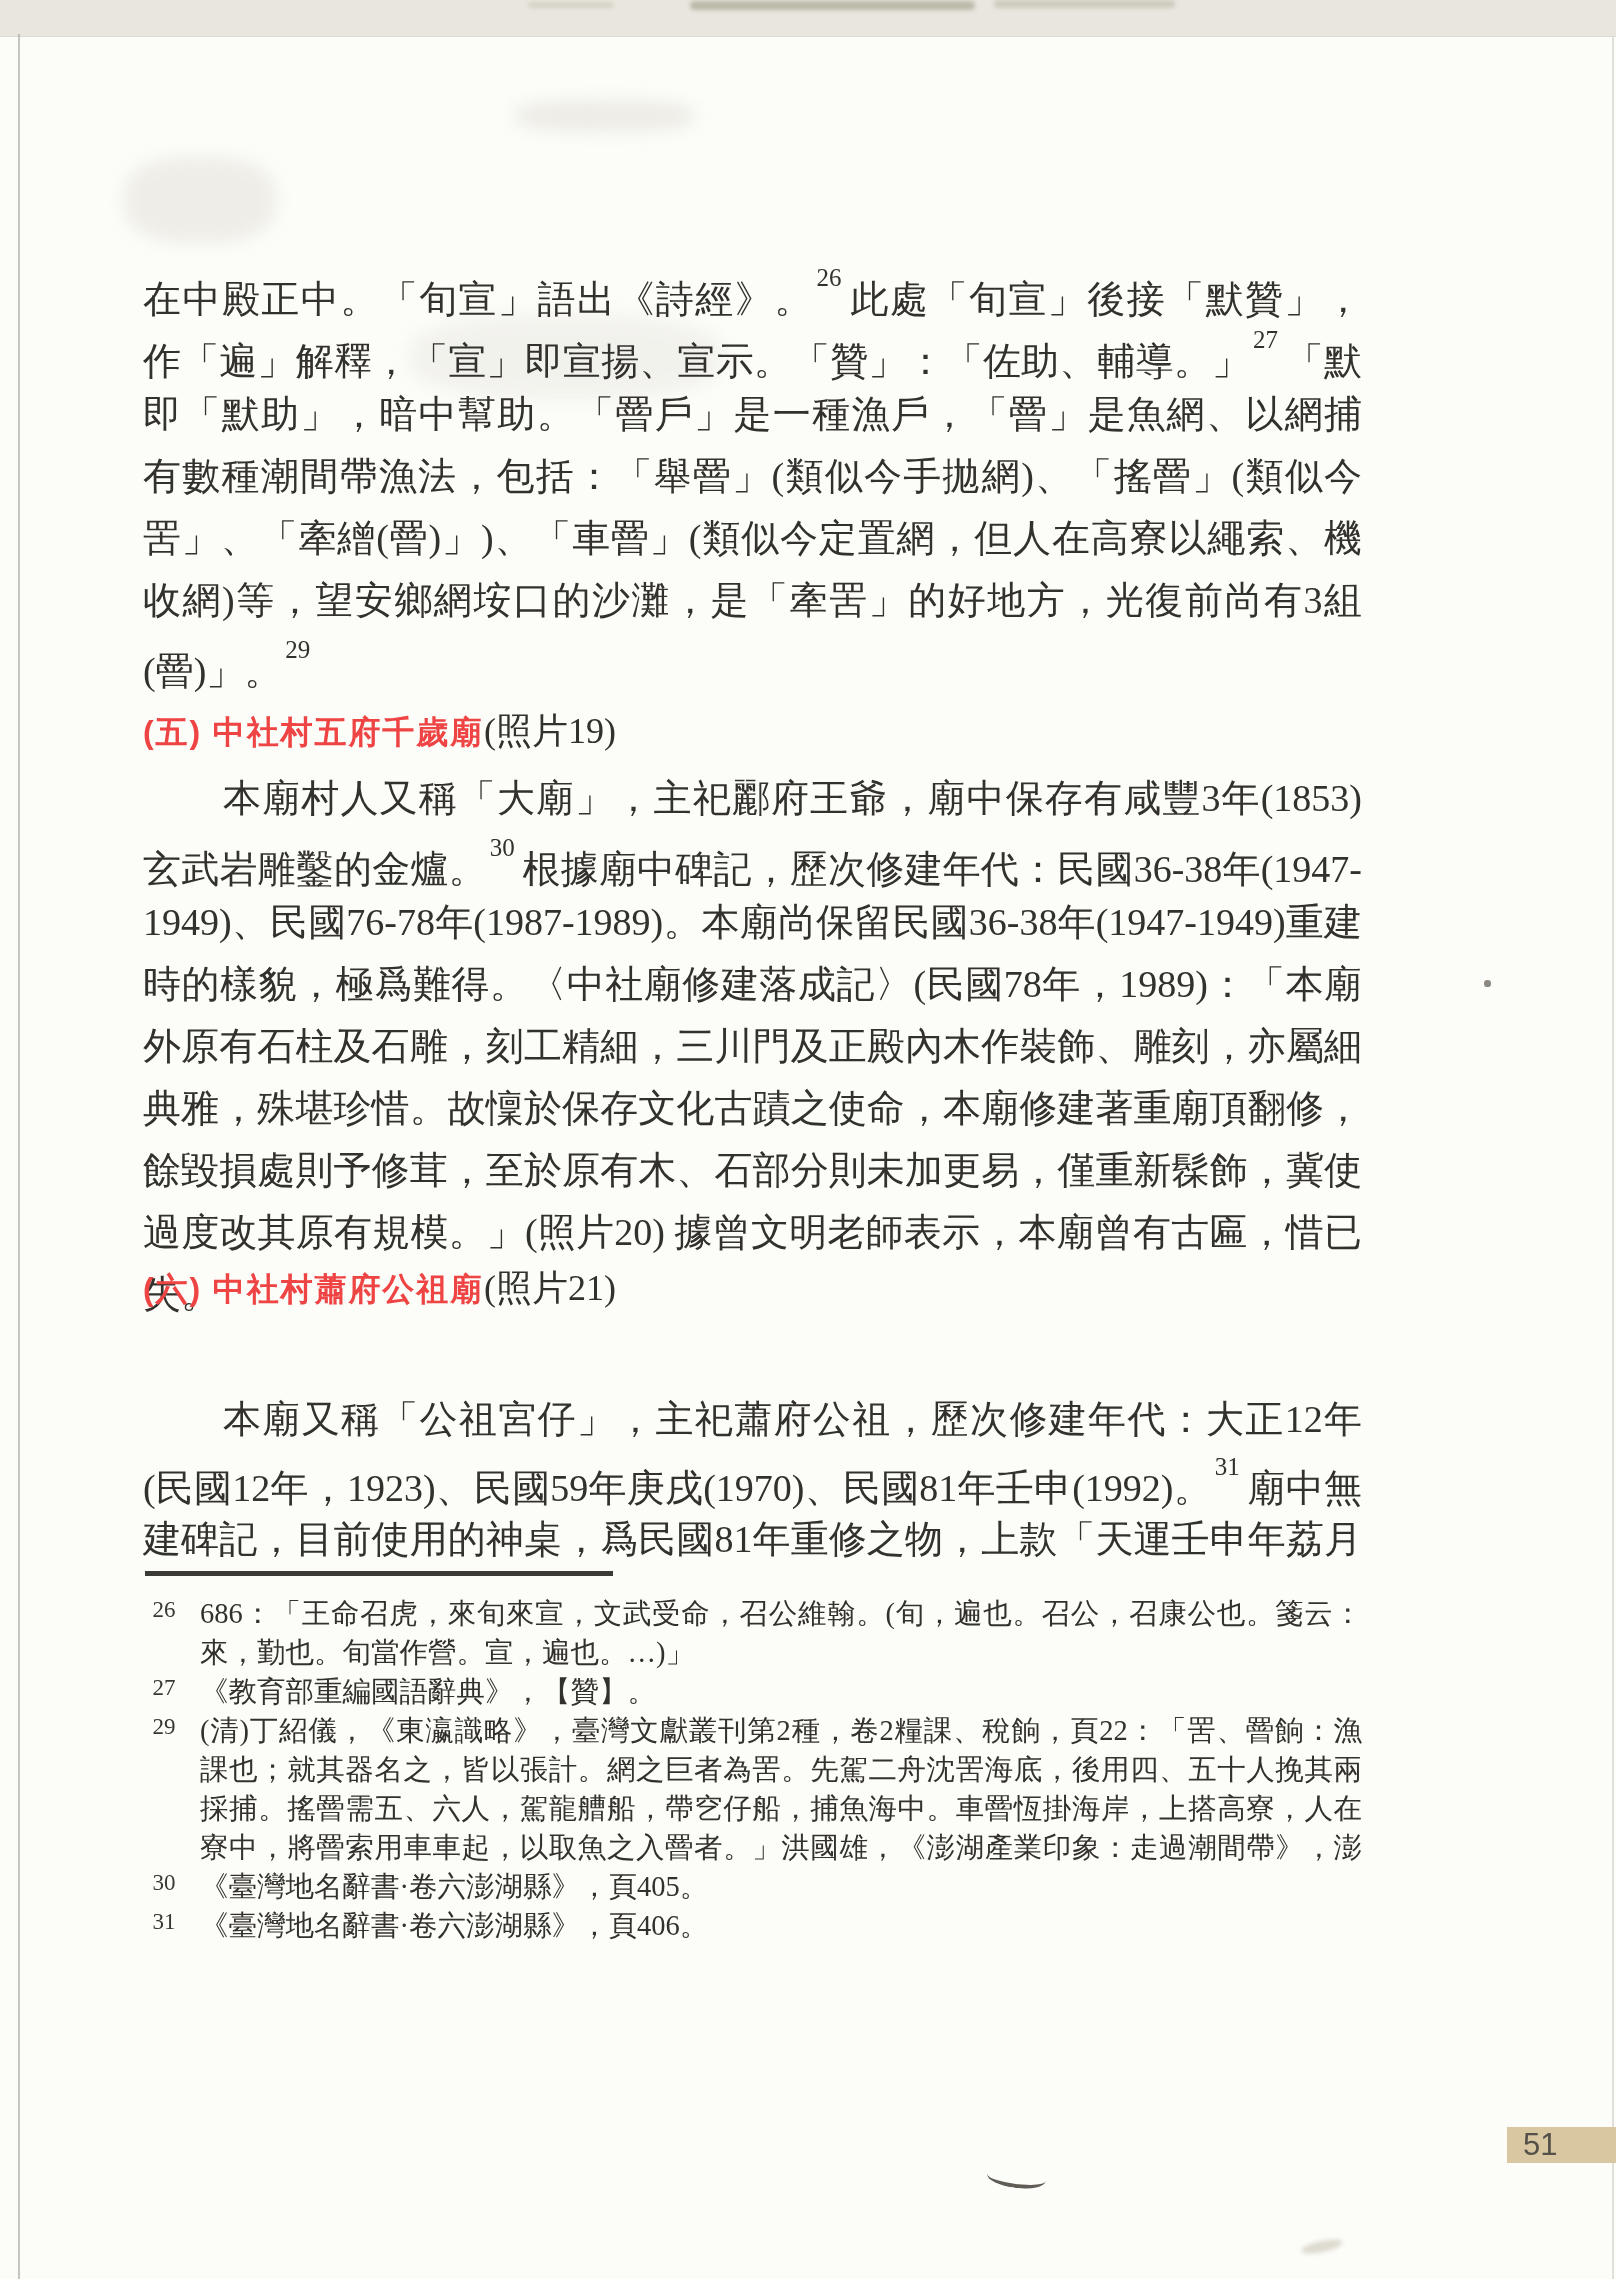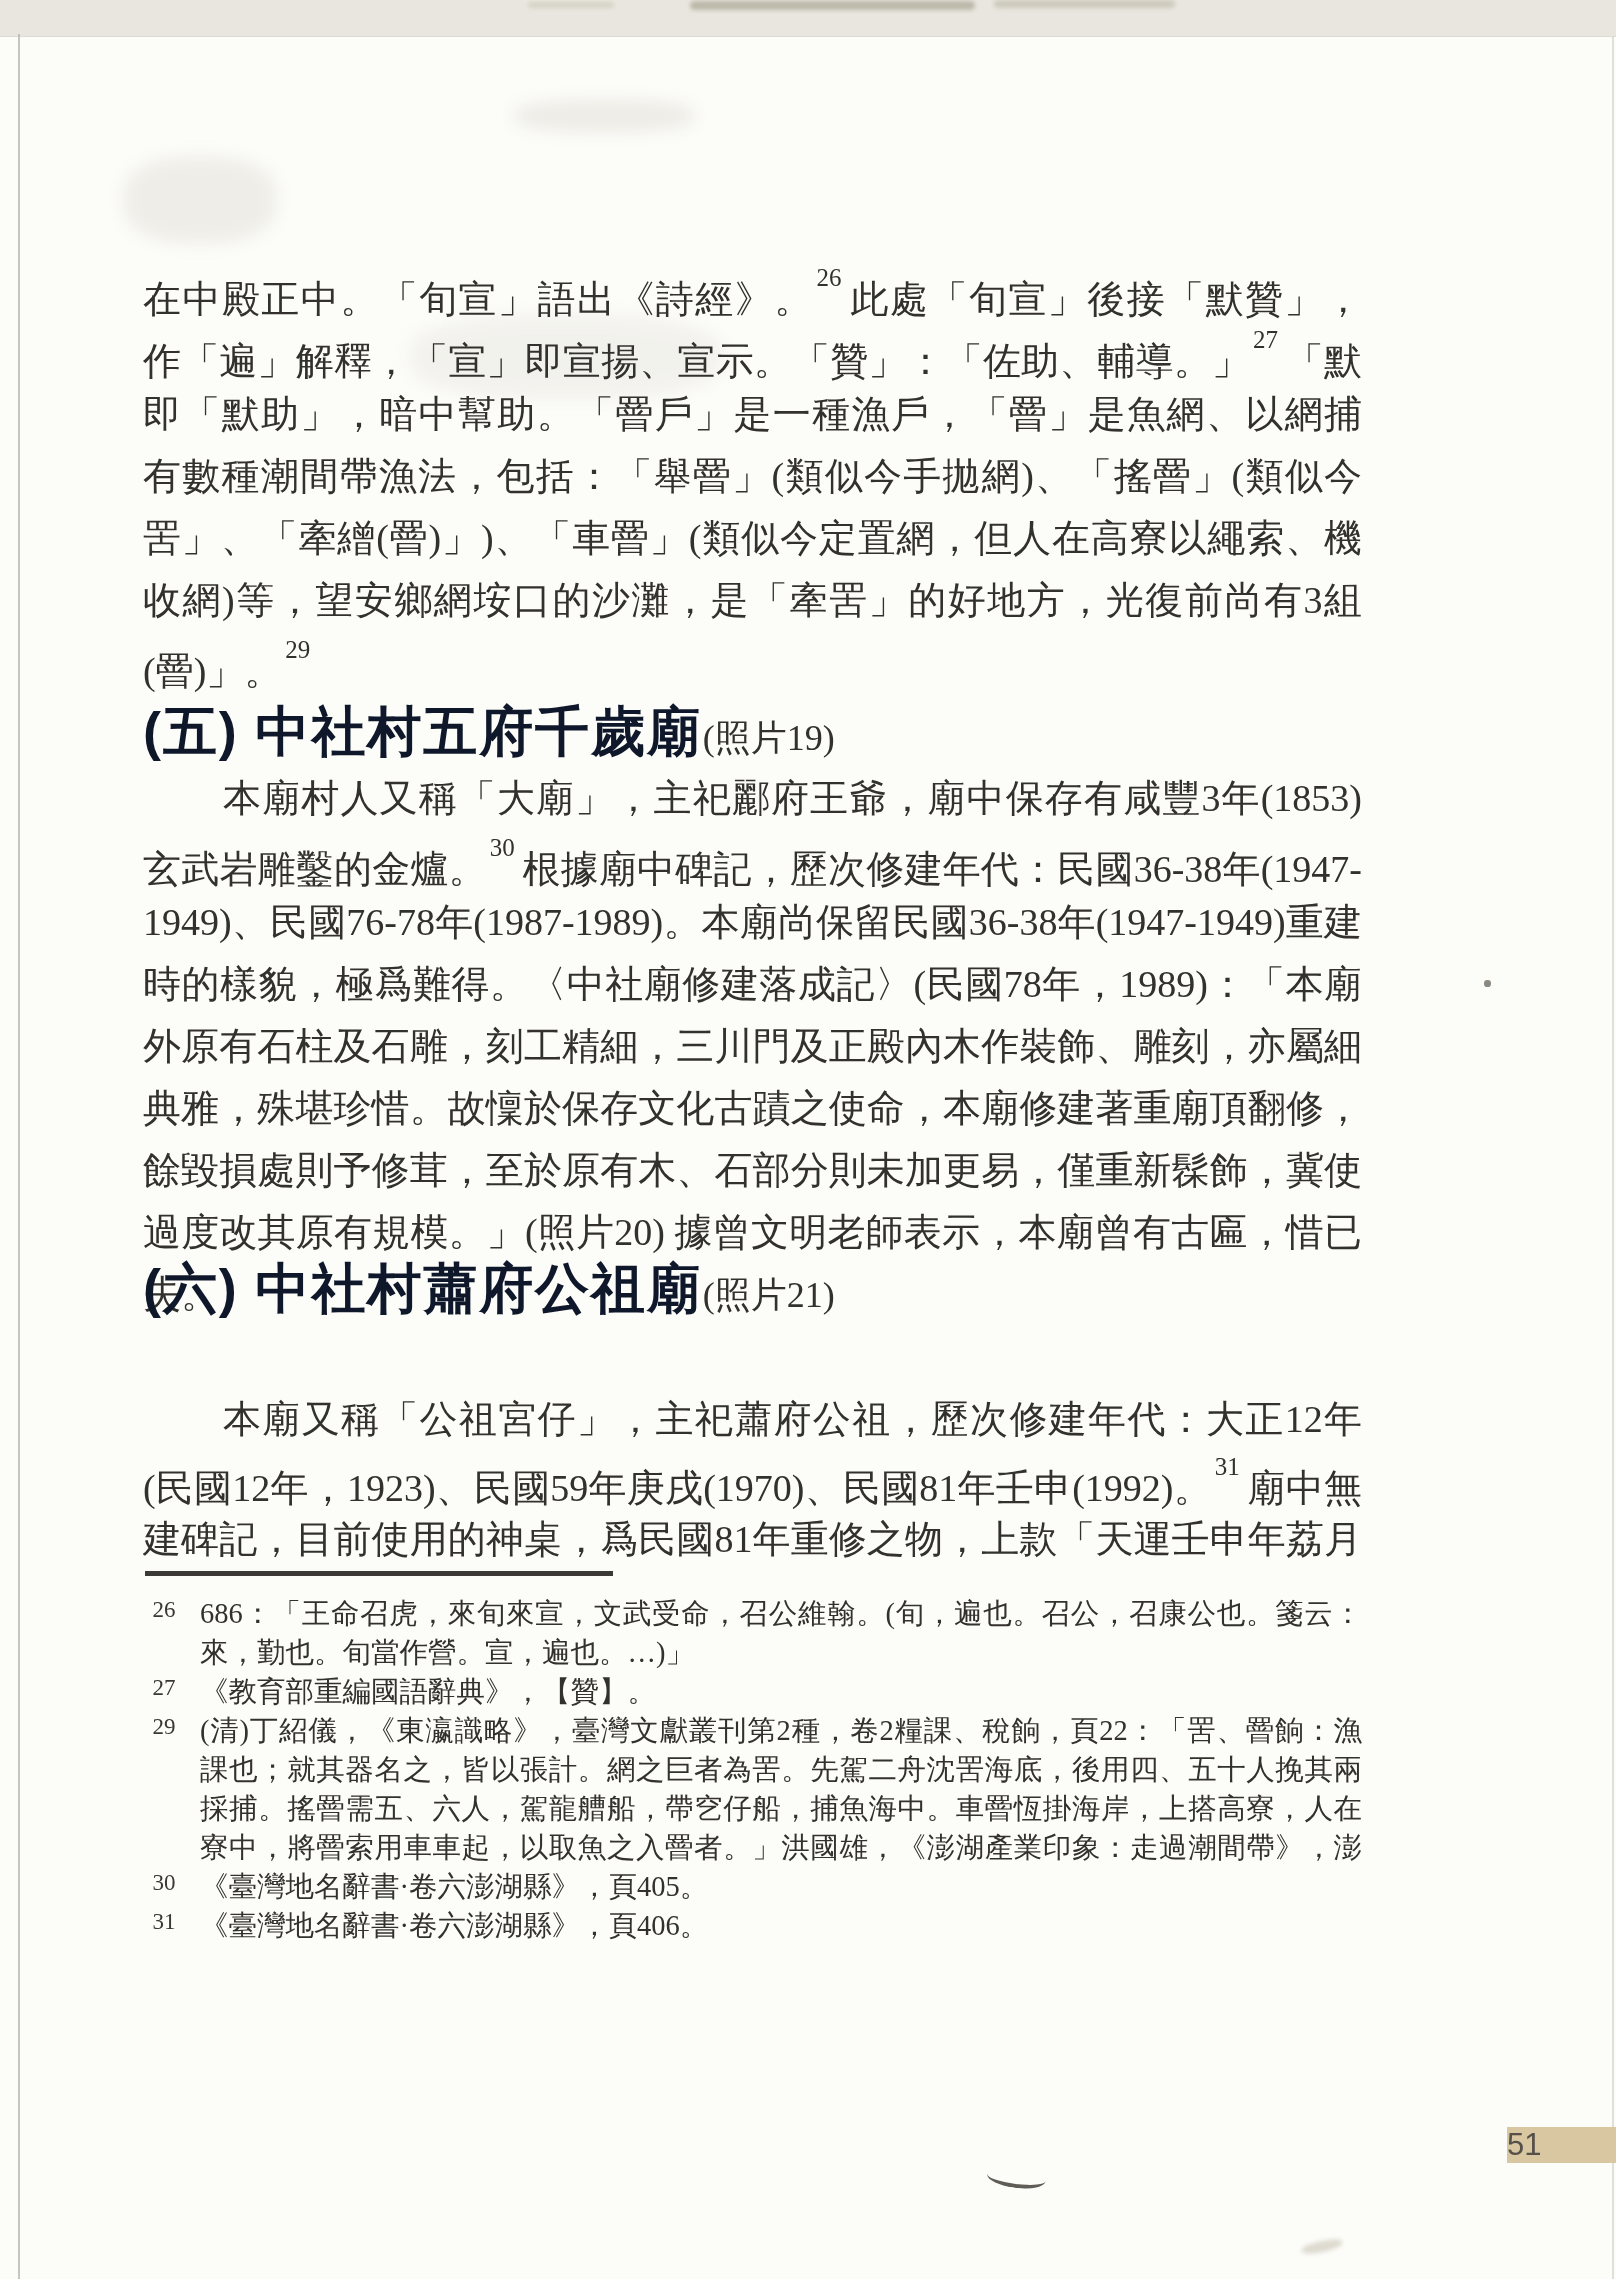--- a/index.html
+++ b/index.html
@@ -16,30 +16,30 @@
            border-bottom:4.8px solid #45413a;border-radius:50%;transform:rotate(7deg);opacity:.85;}
   .faintmark{position:absolute;left:1301px;top:2241px;width:42px;height:11.4px;background:#c9c4b4;
              border-radius:50%;filter:blur(1.9px);transform:rotate(-12deg);opacity:.6;}
   
   .para{position:absolute;left:143px;width:1219px;}
   .bline{height:62px;line-height:62px;font-size:38px;overflow:hidden;white-space:normal;}
   .just{text-align:justify;text-align-last:justify;}
   .indent{padding-left:80px;}
   .bsup{font-size:25px;position:relative;top:-12.4px;margin:0 7.6px 0 2.9px;letter-spacing:0;}
   .heading{position:absolute;left:143px;width:1219px;height:59px;line-height:59px;white-space:nowrap;}
-  .htitle{font-family:"Liberation Sans","DejaVu Sans",sans-serif;font-weight:700;font-size:54px;color:#0f172a;letter-spacing:1.9px;}
+  .htitle{font-family:"Liberation Sans","DejaVu Sans",sans-serif;font-weight:700;font-size:32px;color:#ef4444;letter-spacing:1.9px;}
   .hphoto{font-size:36px;margin-left:0;color:#33312d;}
   .separator{position:absolute;left:145px;top:1571px;width:468px;height:4.8px;background:#3c3a36;}
   .fns{position:absolute;left:143px;top:1594px;width:1219px;}
   .fn{position:relative;padding-left:57px;}
   .fnnum{position:absolute;left:9.5px;top:0px;font-size:23px;line-height:32px;color:#3a3833;}
   .fline{height:39px;line-height:39px;font-size:28.5px;overflow:hidden;}
   .pagebadge{position:absolute;left:1507px;top:2127px;width:110px;height:36px;background:#d8c7a0;
              font-family:"Liberation Sans","DejaVu Sans",sans-serif;font-size:31px;line-height:36px;
-             color:#55504a;padding-left:0;box-sizing:border-box;}
+             color:#55504a;padding-left:16px;box-sizing:border-box;}
 </style>
 </head>
 <body>
 
 <div class="page">
 
   <div class="topband"></div>
   <div class="smudge" style="left:690px;top:1px;width:285px;height:8.6px;background:#98947f;opacity:.55;"></div>
   <div class="smudge" style="left:994px;top:0px;width:181px;height:7.6px;background:#a5a18d;opacity:.4;"></div>
   <div class="smudge" style="left:528px;top:1.9px;width:86px;height:5.7px;background:#aaa692;opacity:.3;"></div>

